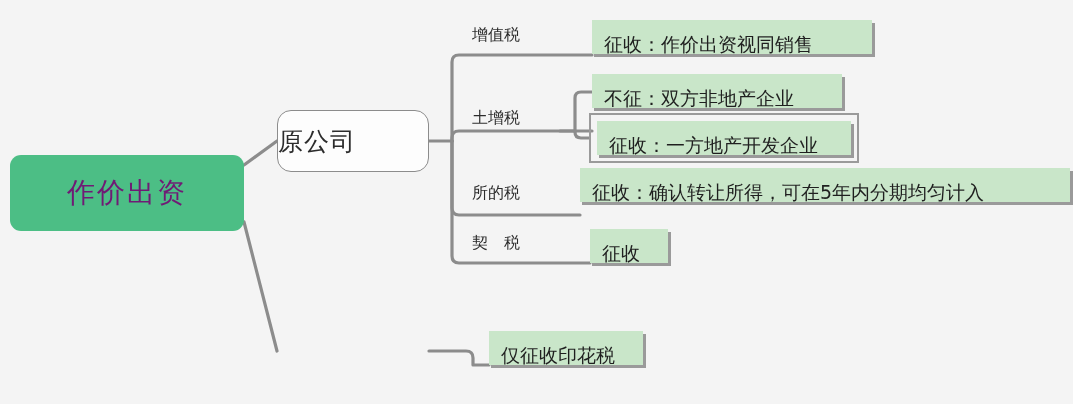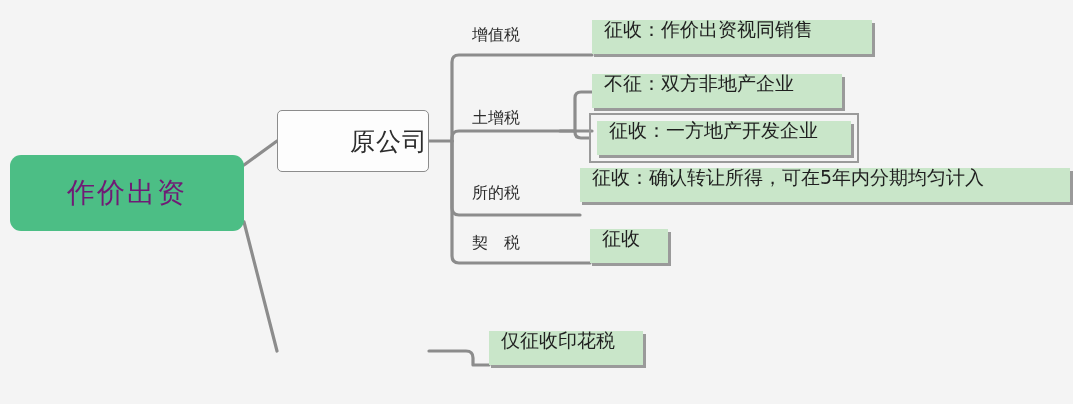--- a/index.html
+++ b/index.html
@@ -52,24 +52,24 @@
     font-size: 28px;
     letter-spacing: 2px;
     line-height: 1;
   }
 
   
   .wnode {
     position: absolute;
     background: #fdfdfd;
     border: 1.6px solid #8c8c8c;
-    border-radius: 5px;
+    border-radius: 14px;
     display: flex;
     align-items: center;
-    justify-content: flex-end;
+    justify-content: flex-start;
     box-sizing: border-box;
   }
   .wnode .txt {
     color: #2c2c2c;
     font-size: 25px;
     letter-spacing: 1px;
     line-height: 1;
   }
   #node-old-company { left: 277px; top: 110px;  width: 152px; height: 62px; }
   #node-new-company { left: 277px; top: 320px;  width: 152px; height: 62px; }
@@ -85,21 +85,21 @@
   #label-vat      { left: 472px; top: 27px;  }
   #label-lvit     { left: 472px; top: 110px; }
   #label-incometax{ left: 472px; top: 185px; }
   #label-deedtax  { left: 472px; top: 235px; }
 
   
   .gbox {
     position: absolute;
     background: #c9e6c9;
     display: flex;
-    align-items: flex-start;
+    align-items: flex-end;
     box-sizing: border-box;
     padding: 0 12px;
   }
   .gbox .txt {
     color: #1f1f1f;
     font-size: 19px;
     line-height: 1;
     white-space: pre;
   }
   

